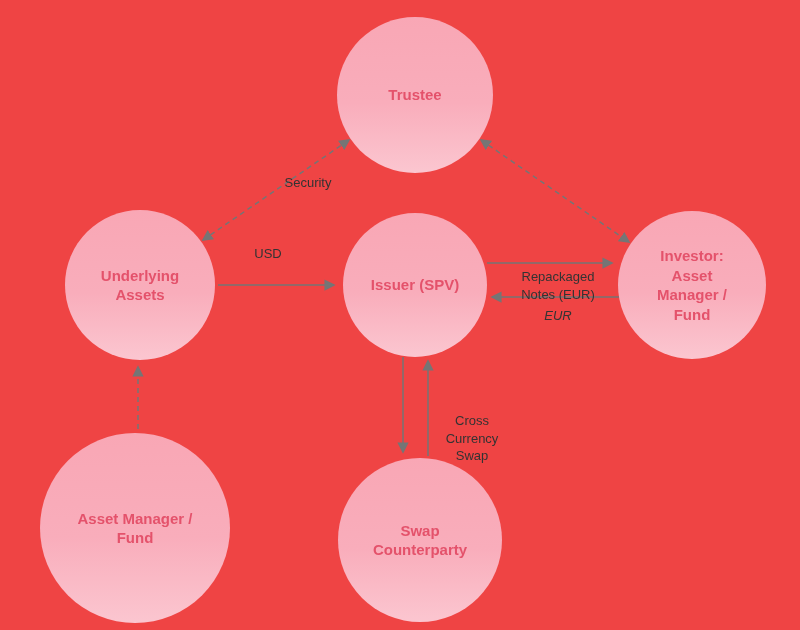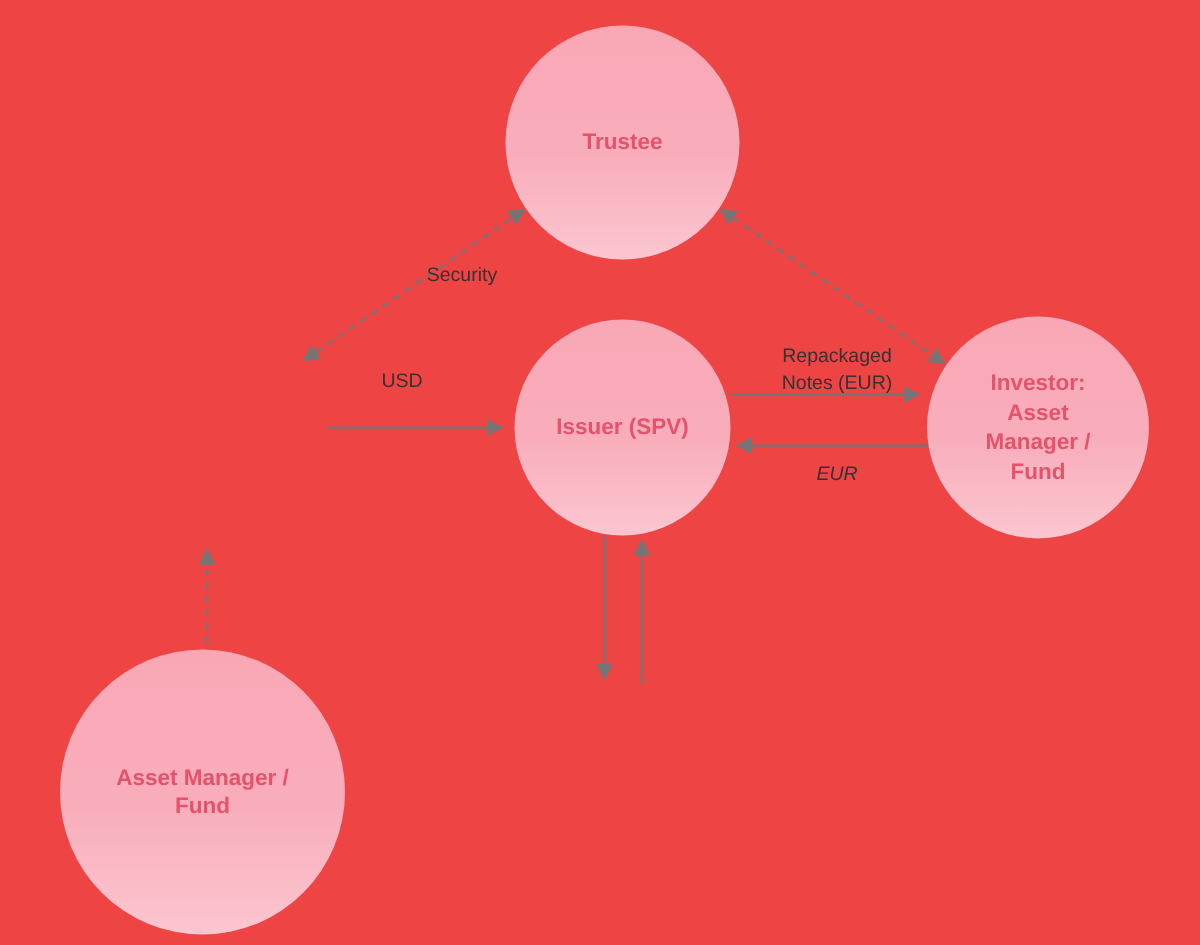--- a/index.html
+++ b/index.html
@@ -48,21 +48,21 @@
 
   .edge-label {
     position: absolute;
     transform: translate(-50%, -50%);
     font-size: 13px;
     color: #333333;
     text-align: center;
     line-height: 1.35;
     white-space: nowrap;
   }
-  .edge-label.wrap { white-space: normal; }
+  .edge-label.wrap { white-space: normal; margin-top: 40px; }
   .label-security   { left: 288px; top: 183px; margin-left: 20px; }
   .label-usd        { left: 268px; top: 254px; }
   .label-repackaged { left: 558px; top: 246px; width: 100px; }
   .label-eur        { left: 558px; top: 316px; font-style: italic; }
   .label-ccs        { left: 472px; top: 398px; width: 68px; }
 </style>
 </head>
 <body>
 
 <div class="canvas">
@@ -88,36 +88,43 @@
 
     <line x1="428" y1="456" x2="428" y2="361" stroke="#757575" stroke-width="1.5" marker-end="url(#arrow)"></line>
 
     <line x1="138" y1="429" x2="138" y2="367" stroke="#757575" stroke-width="1.5" stroke-dasharray="5,4" marker-end="url(#arrow)"></line>
   </svg>
 
   <div class="node node-trustee">
     <span class="node-label">Trustee</span>
   </div>
 
+  <div class="node node-underlying-assets">
+    <span class="node-label">Underlying Assets</span>
+  </div>
 
   <div class="node node-investor">
     <span class="node-label">Investor: Asset Manager / Fund</span>
   </div>
 
   <div class="node node-issuer">
     <span class="node-label">Issuer (SPV)</span>
   </div>
 
   <div class="node node-asset-manager">
     <span class="node-label">Asset Manager / Fund</span>
   </div>
 
+  <div class="node node-swap-counterparty">
+    <span class="node-label">Swap Counterparty</span>
+  </div>
 
   <div class="edge-label label-security">Security</div>
 
   <div class="edge-label label-usd">USD</div>
 
   <div class="edge-label wrap label-repackaged">Repackaged Notes (EUR)</div>
 
   <div class="edge-label label-eur">EUR</div>
 
+  <div class="edge-label wrap label-ccs">Cross Currency Swap</div>
 
 </div>
 
 </body></html>

